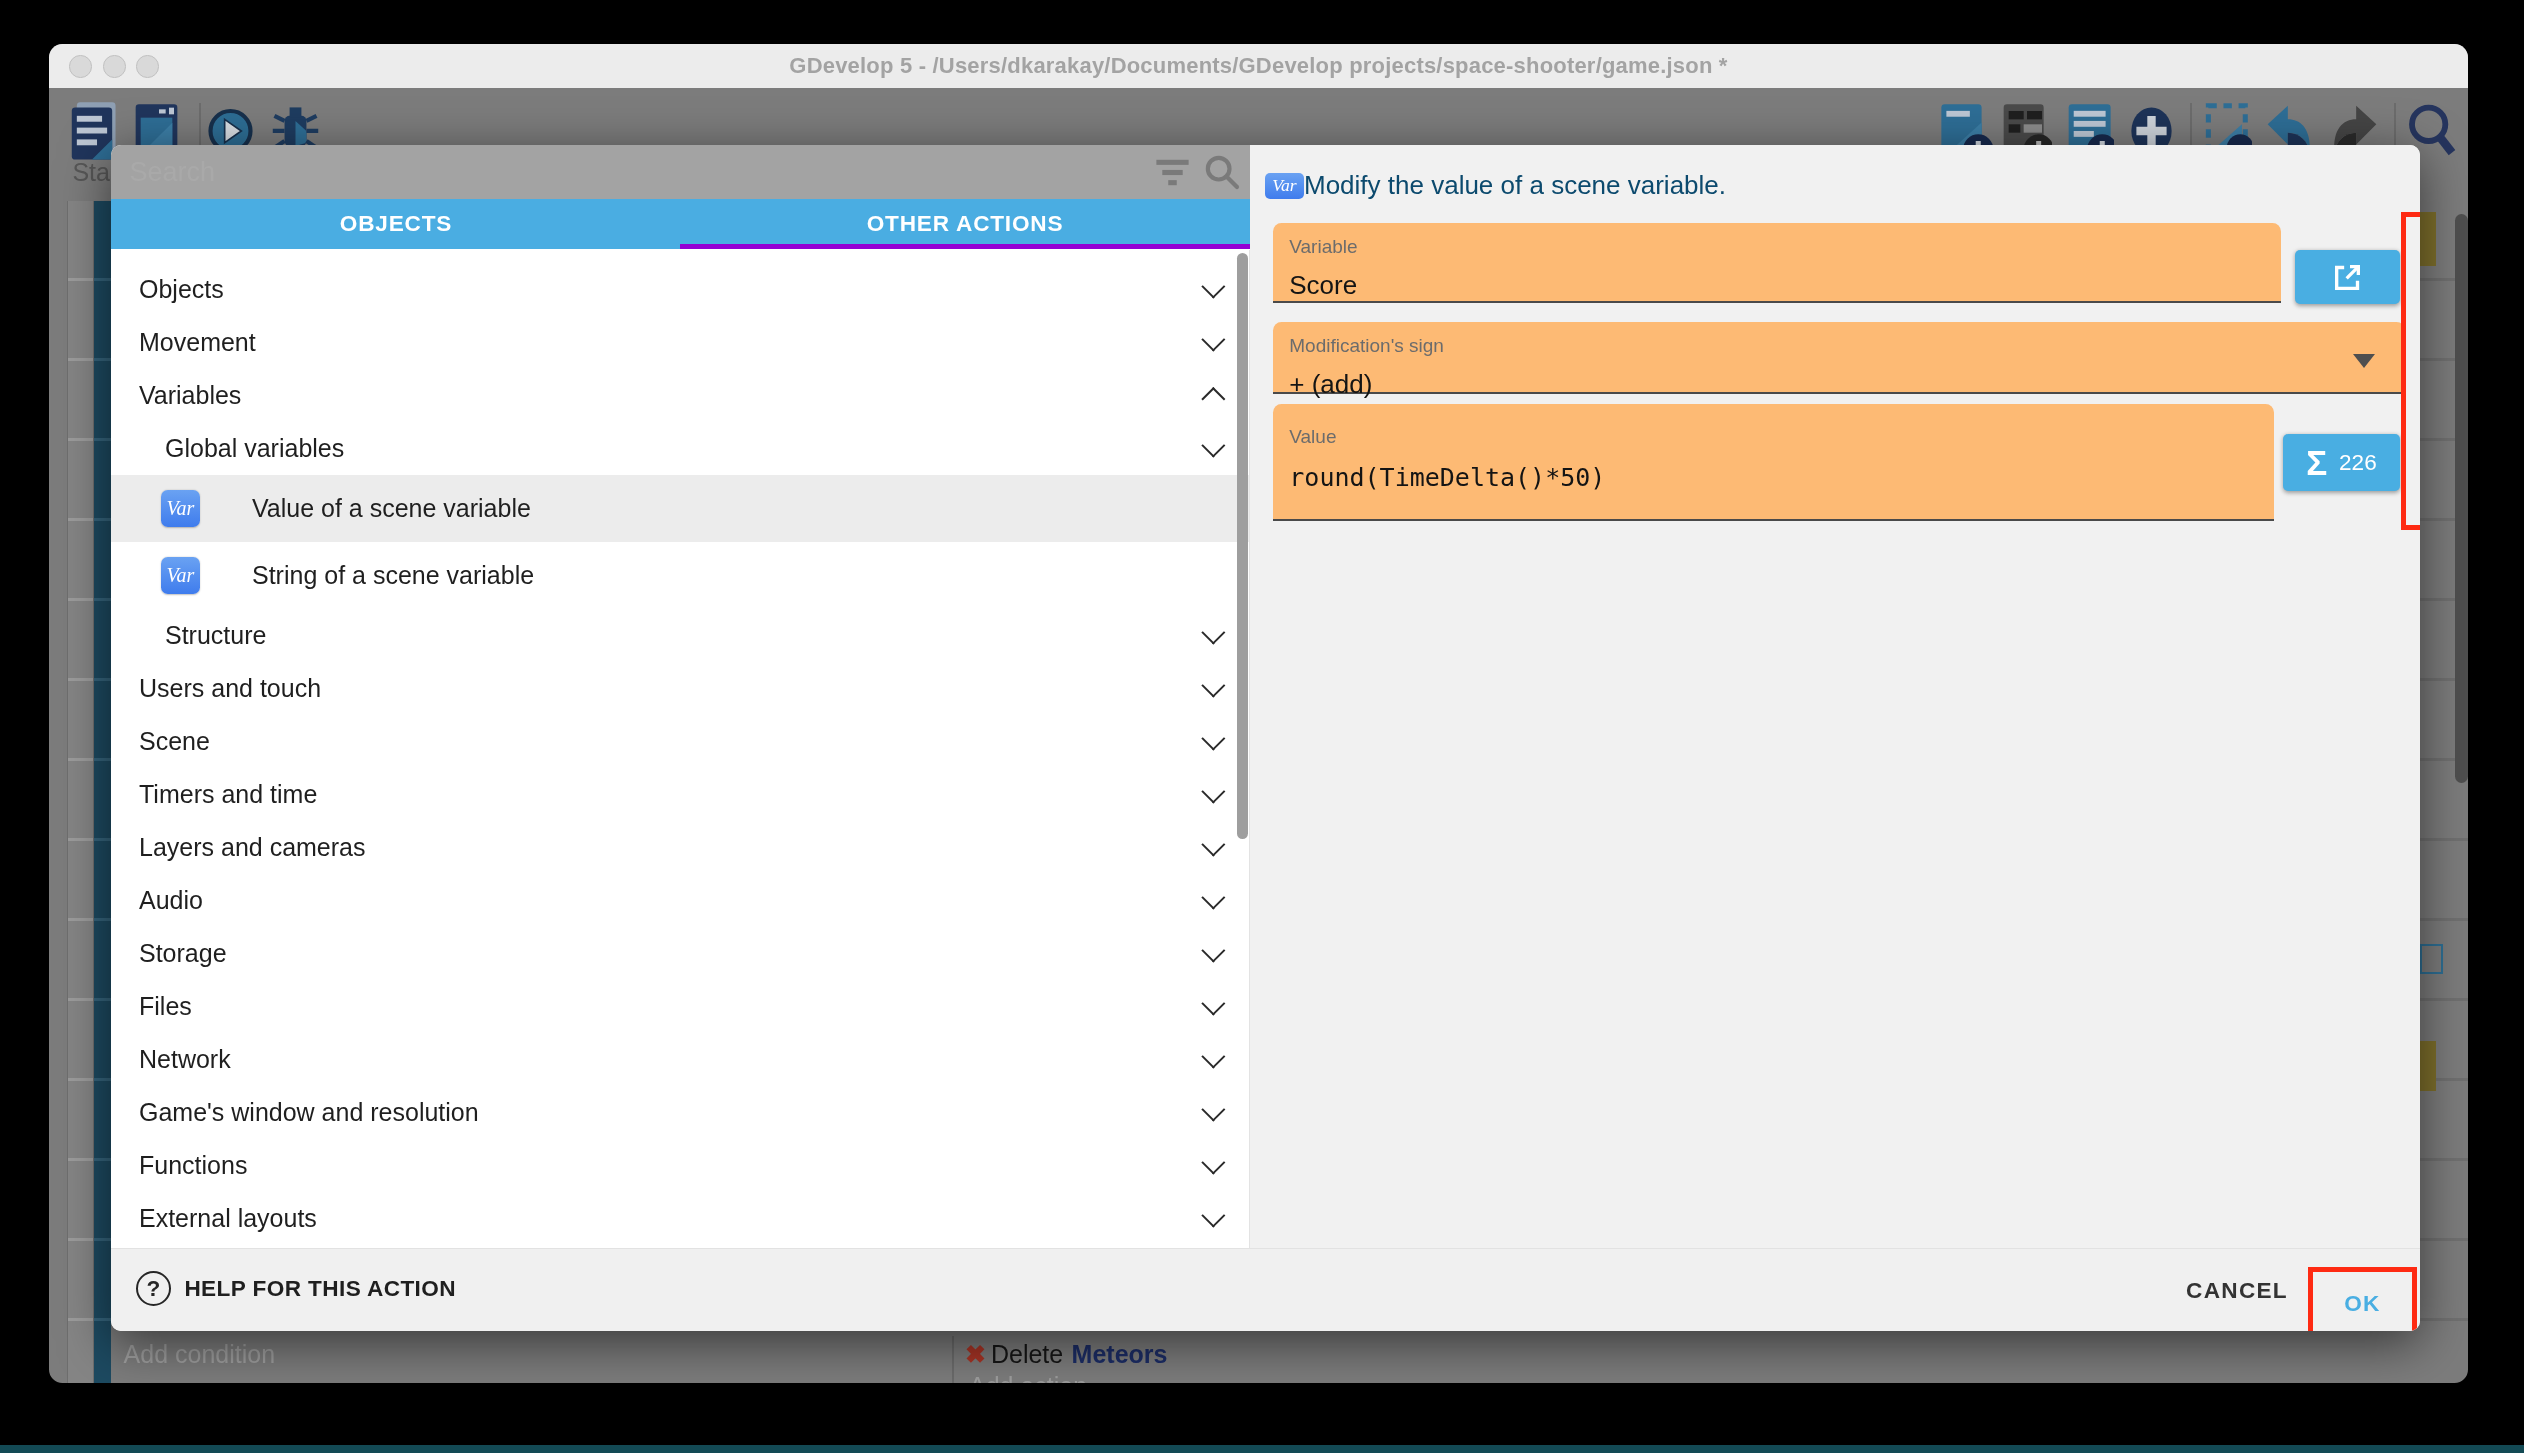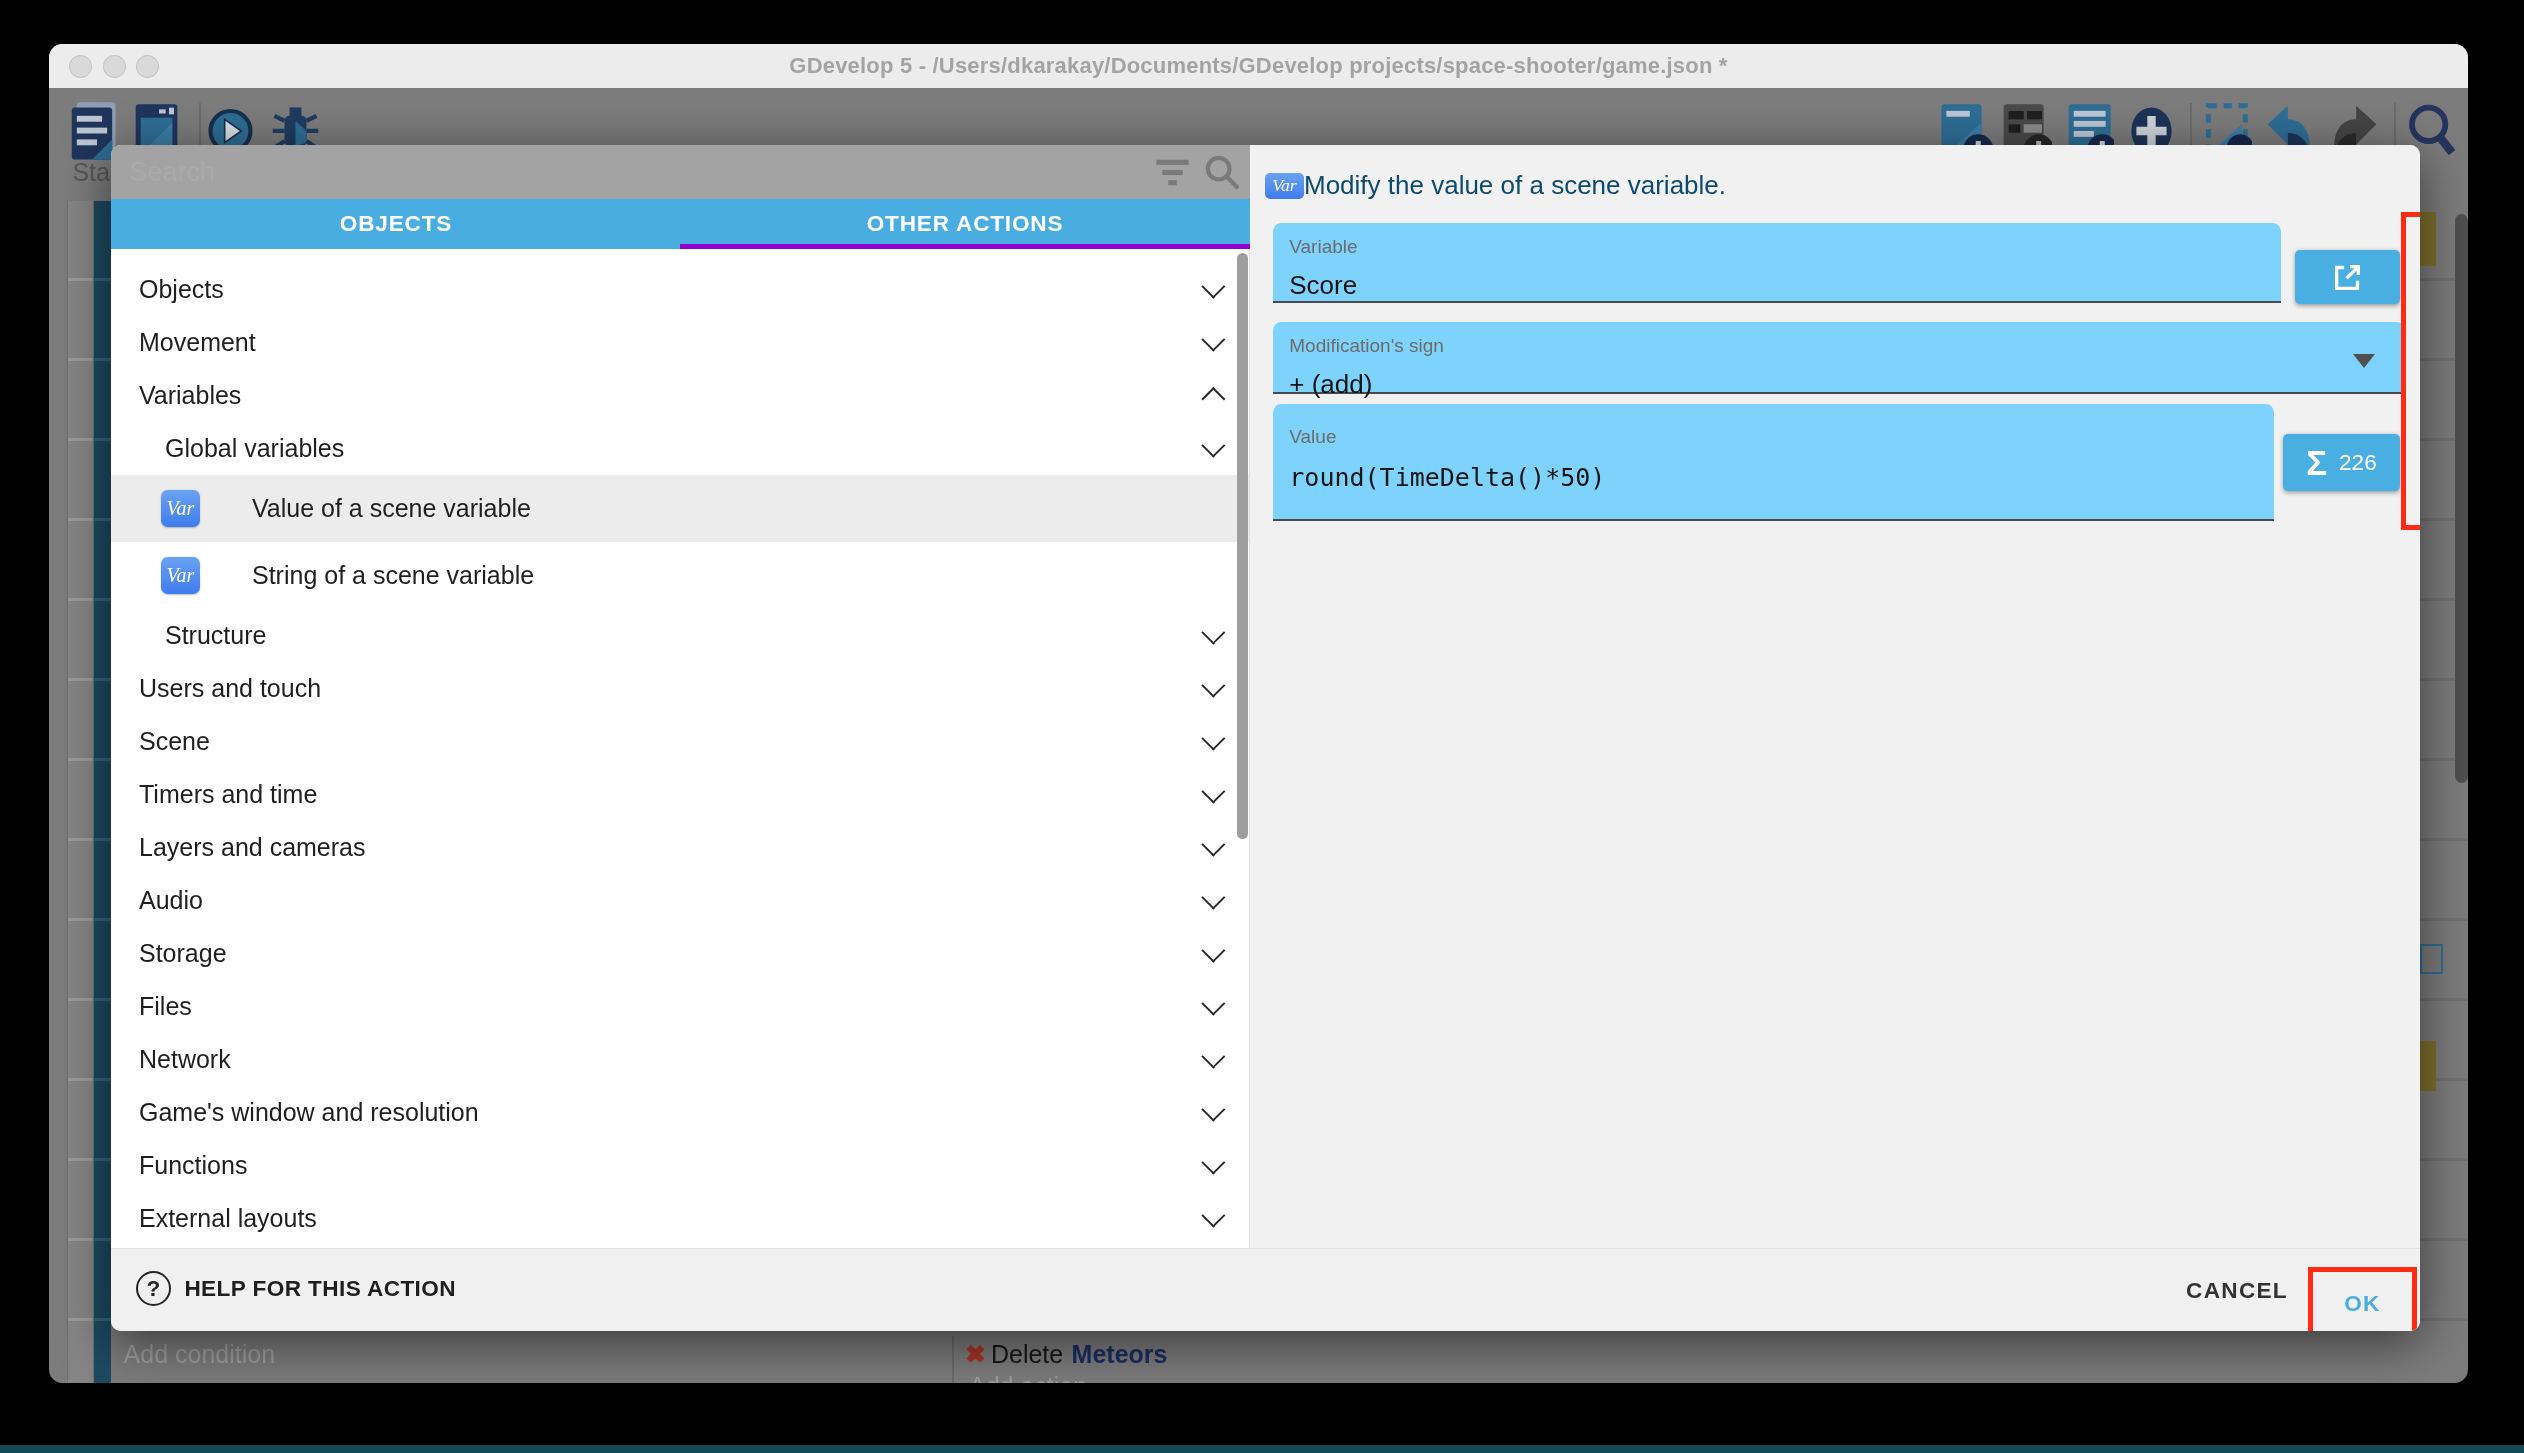--- a/index.html
+++ b/index.html
@@ -77,21 +77,21 @@
   #list-scrollbar { position:absolute; left:1126px; top:108px; width:11px; height:586px;
     background:#9e9e9e; border-radius:5.9px; }
 
   #right-panel { position:absolute; left:1139px; top:0; width:1170px; height:1103px; background:#f1f1f1; }
   #action-header { position:absolute; left:15px; top:25px; display:flex; align-items:center; }
   #header-varbadge { width:39px; height:26px; border-radius:5px;
     background:linear-gradient(180deg,#6aa2f2,#3f7ced); color:#fff; display:flex; align-items:center;
     justify-content:center; font-family:"Liberation Serif",serif; font-style:italic; font-size:17.6px; flex:none; }
   #action-title { font-size:26px; color:#0c4a6e; }
 
-  .field { position:absolute; background:#7dd3fc; border-radius:8.4px 8.4px 0 0;
+  .field { position:absolute; background:#fdba74; border-radius:8.4px 8.4px 0 0;
     border-bottom:2.5px solid #4a4a4a; padding:13.4px 16.7px 0 16.7px; cursor:text; }
   .field .flabel { font-size:19px; color:#6c6c6c; }
   .field .fvalue { font-size:26px; color:#141414; margin-top:11.7px; white-space:nowrap; }
   .fvalue.mono { font-family:"DejaVu Sans Mono",monospace; font-size:25px; }
   #field-variable { left:22.6px; top:78px; width:1008px; height:80px; }
   #field-sign     { left:22.6px; top:177px; width:1132px; height:72px; }
   #field-value    { left:22.6px; top:259px; width:1001px; height:117px; padding-top:22px; }
   #field-value .fvalue { margin-top:15px; }
   #caret-down { position:absolute; left:1103px; top:209px; width:0; height:0;
     border-left:11.7px solid transparent; border-right:11.7px solid transparent; border-top:14.2px solid #4f4f4f; }

